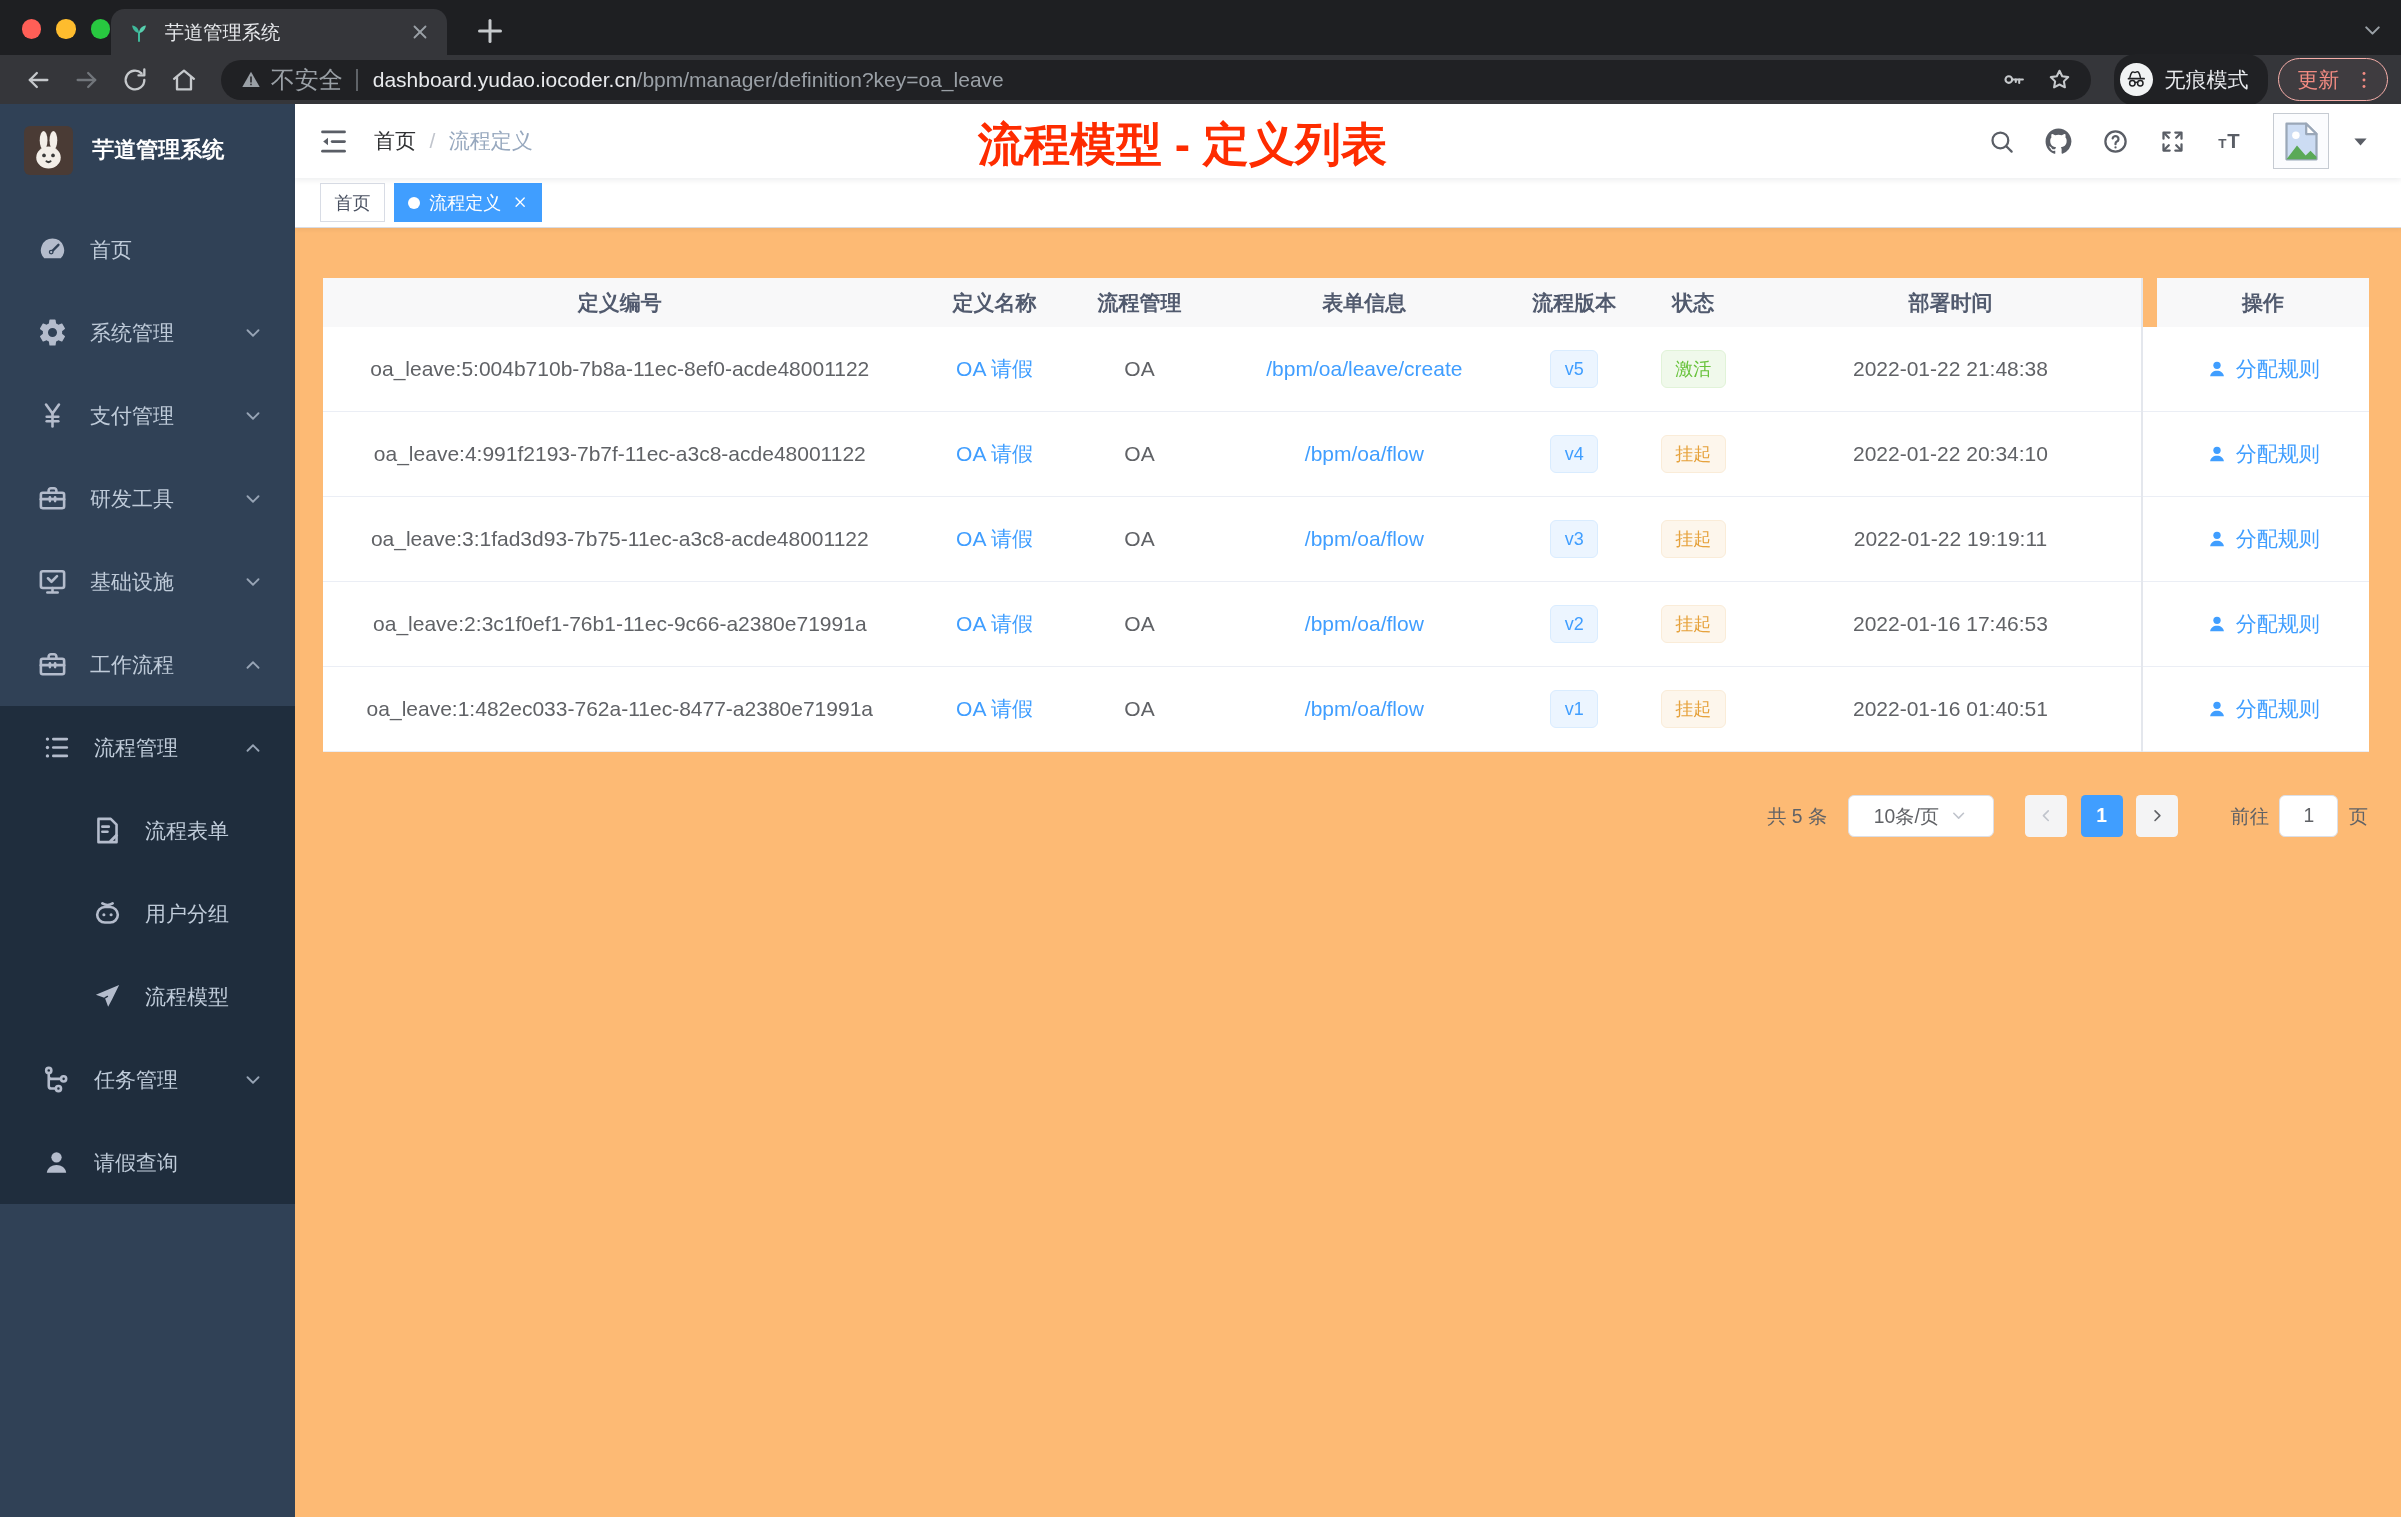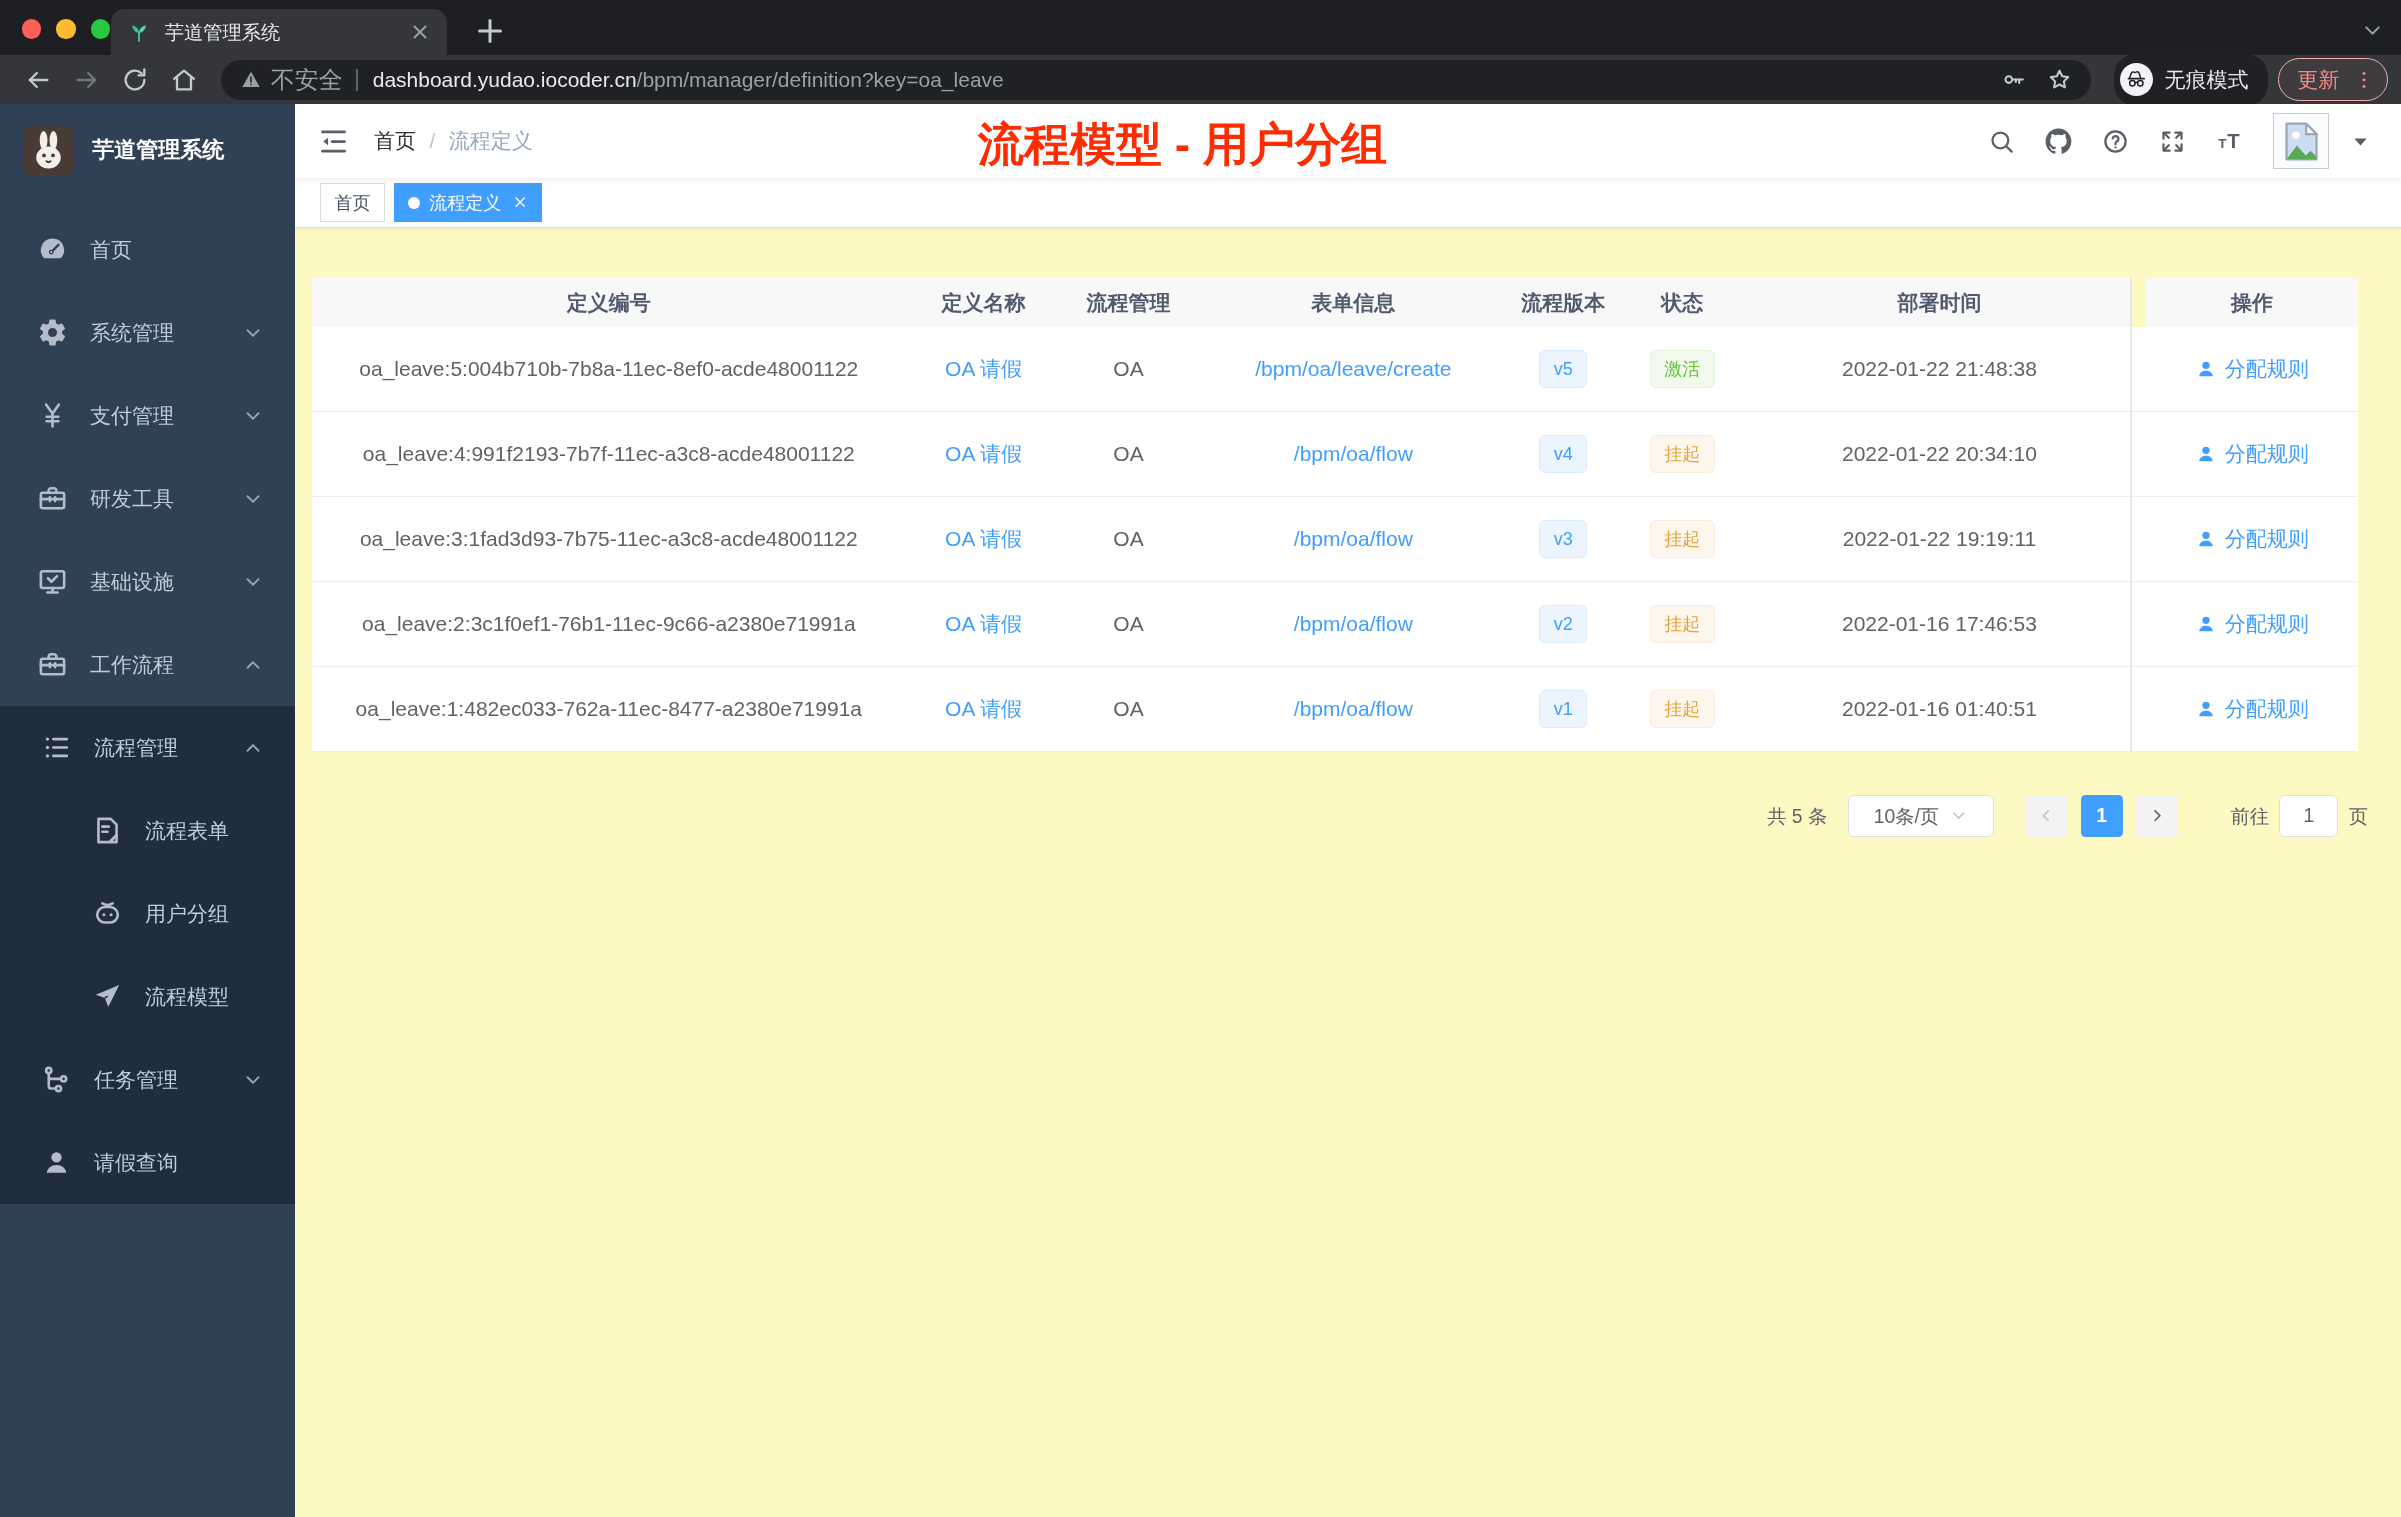--- a/index.html
+++ b/index.html
@@ -71,21 +71,21 @@
 
   .tagsbar{height:50px;background:#fff;border-bottom:1.5px solid #d8dce5;
            box-shadow:0 1.5px 4.5px rgba(0,0,0,.05);display:flex;align-items:center;
            padding:0 25px;gap:9px;position:relative;z-index:2}
   .tag{height:39px;display:flex;align-items:center;padding:0 13.4px;border:1.5px solid #d8dce5;
        background:#fff;color:#495060;font-size:18px;cursor:pointer;white-space:nowrap}
   .tag.active{background:#409eff;border-color:#409eff;color:#fff}
   .tag-dot{width:12px;height:12px;border-radius:50%;background:#fff;margin-right:9px}
   .tag-close{width:16.3px;height:16.3px;margin-left:10.4px;color:#fff}
 
-  .content{flex:1;padding:50px 33px 0 17px;background:#fef9c3}
+  .content{flex:1;padding:50px 33px 0 28px;background:#fdba74}
   .table{width:2046px;position:relative}
   .trow,.thead{display:flex;align-items:center}
   .thead{height:49px}
   .hc{height:100%;display:flex;align-items:center;justify-content:center;background:#f8f8f9;
       color:#515a6e;font-size:21px;font-weight:700}
   .trow{height:85px;border-bottom:1.5px solid #ebeef5;background:#fff}
   .tc{display:flex;align-items:center;justify-content:center;text-align:center;font-size:21px;color:#606266}
   .c1{width:594px}.c2{width:156px}.c3{width:134px}.c4{width:316px}.c5{width:104px}
   .c6{width:134px}.c7{width:381px}.gut{width:16.3px;height:100%}.c8{width:212px}
   .blue{color:#409eff;cursor:pointer}
@@ -421,21 +421,21 @@
             <line x1="11" y1="12" x2="20" y2="12"></line>
             <line x1="4" y1="19" x2="20" y2="19"></line>
             <path d="M8 9.2L4.5 12 8 14.8z" fill="currentColor" stroke="none"></path>
           </svg>
         </span>
       <div class="breadcrumb">
         <span class="bc-first">首页</span>
         <span class="bc-sep">/</span>
         <span class="bc-last">流程定义</span>
       </div>
-      <div class="annotation">流程模型 - 用户分组</div>
+      <div class="annotation">流程模型 - 定义列表</div>
       <div class="nav-right">
         <span class="i hic">
             <svg viewBox="0 0 24 24" fill="none" stroke="currentColor" stroke-width="2" stroke-linecap="round" stroke-linejoin="round">
               <circle cx="11" cy="11" r="7"></circle>
               <line x1="16.5" y1="16.5" x2="21" y2="21"></line>
             </svg>
           </span>
         <span class="i hic">
             <svg viewBox="0 0 24 24" fill="none" stroke="currentColor" stroke-width="2" stroke-linecap="round" stroke-linejoin="round">
               <path d="M12 .5C5.65.5.5 5.65.5 12c0 5.08 3.29 9.39 7.86 10.91.58.11.79-.25.79-.56 0-.27-.01-1.17-.02-2.12-3.2.7-3.88-1.36-3.88-1.36-.52-1.33-1.28-1.68-1.28-1.68-1.04-.71.08-.7.08-.7 1.15.08 1.76 1.18 1.76 1.18 1.03 1.76 2.7 1.25 3.35.96.1-.75.4-1.25.72-1.54-2.55-.29-5.24-1.28-5.24-5.68 0-1.26.45-2.28 1.18-3.09-.12-.29-.51-1.46.11-3.05 0 0 .96-.31 3.15 1.18a10.9 10.9 0 0 1 5.74 0c2.19-1.49 3.15-1.18 3.15-1.18.62 1.59.23 2.76.11 3.05.73.81 1.18 1.83 1.18 3.09 0 4.41-2.69 5.38-5.25 5.67.41.35.77 1.04.77 2.1 0 1.52-.01 2.74-.01 3.11 0 .31.2.67.8.56A11.52 11.52 0 0 0 23.5 12C23.5 5.65 18.35.5 12 .5z" fill="currentColor" stroke="none"></path>

